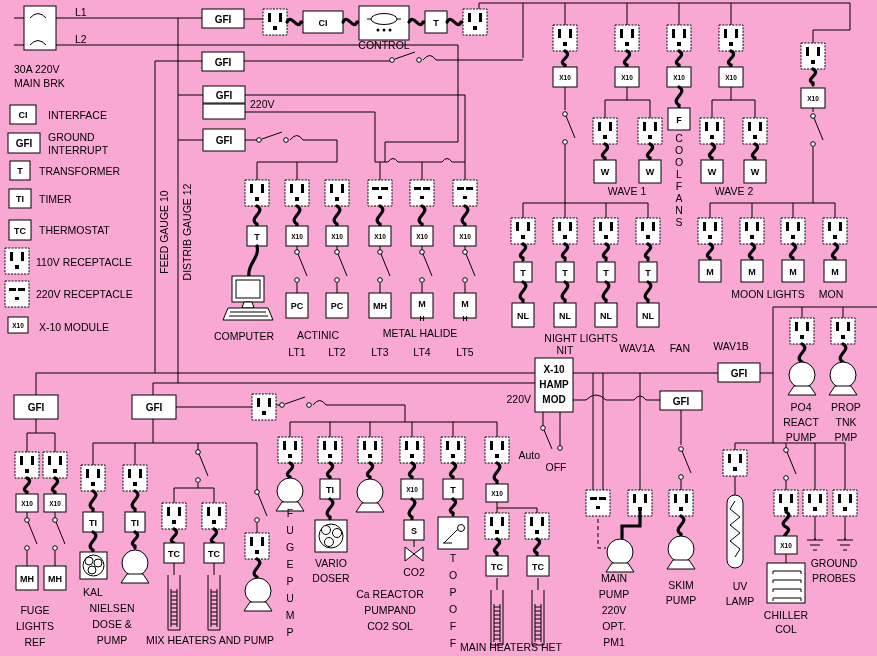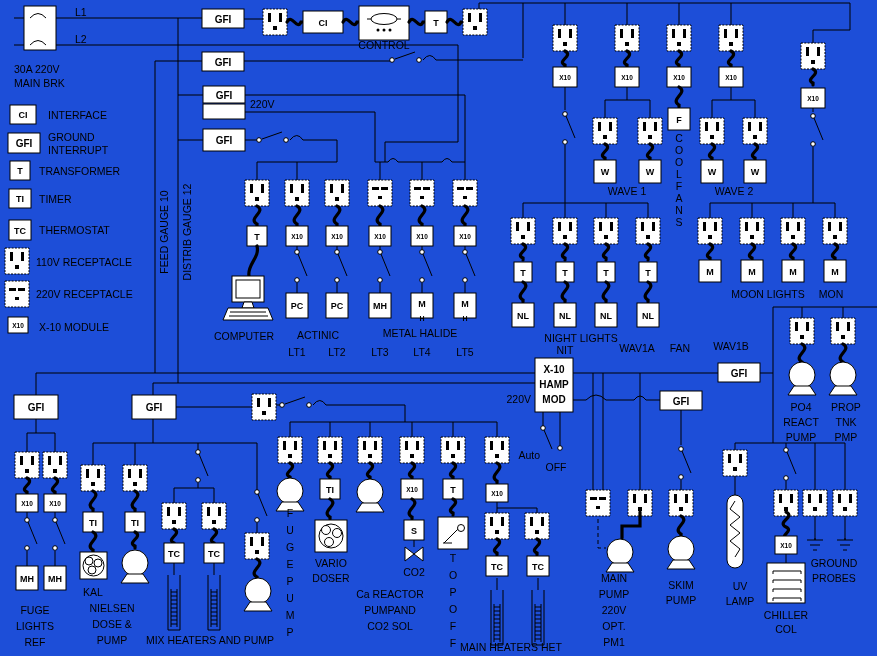--- a/index.html
+++ b/index.html
@@ -1,16 +1,16 @@
 <!DOCTYPE html>
 <html><head>
 <meta charset="utf-8">
 <style>
   html,body { margin:0; padding:0; background:#fff; }
-  .stage { position:relative; width:877px; height:656px; background:#1d4ed8; overflow:hidden; }
+  .stage { position:relative; width:877px; height:656px; background:#f9a8d4; overflow:hidden; }
   svg { display:block; }
   svg text { font-family:"Liberation Sans", sans-serif; fill:#000; }
   .w   { fill:none; stroke:#000; stroke-width:1; }
   .cord{ fill:none; stroke:#000; stroke-width:3.2; stroke-linecap:round; }
   .dsh { fill:none; stroke:#000; stroke-width:1; stroke-dasharray:4 3; }
   .bx  { fill:#fff; stroke:#000; stroke-width:1; }
   .rc  { fill:#fff; stroke:#000; stroke-width:1; stroke-dasharray:2 1.3; }
   .ic  { fill:#fff; stroke:#000; stroke-width:1; }
   .lbl { font-size:10.5px; text-anchor:middle; }
   .lbll{ font-size:10.5px; text-anchor:start; }

